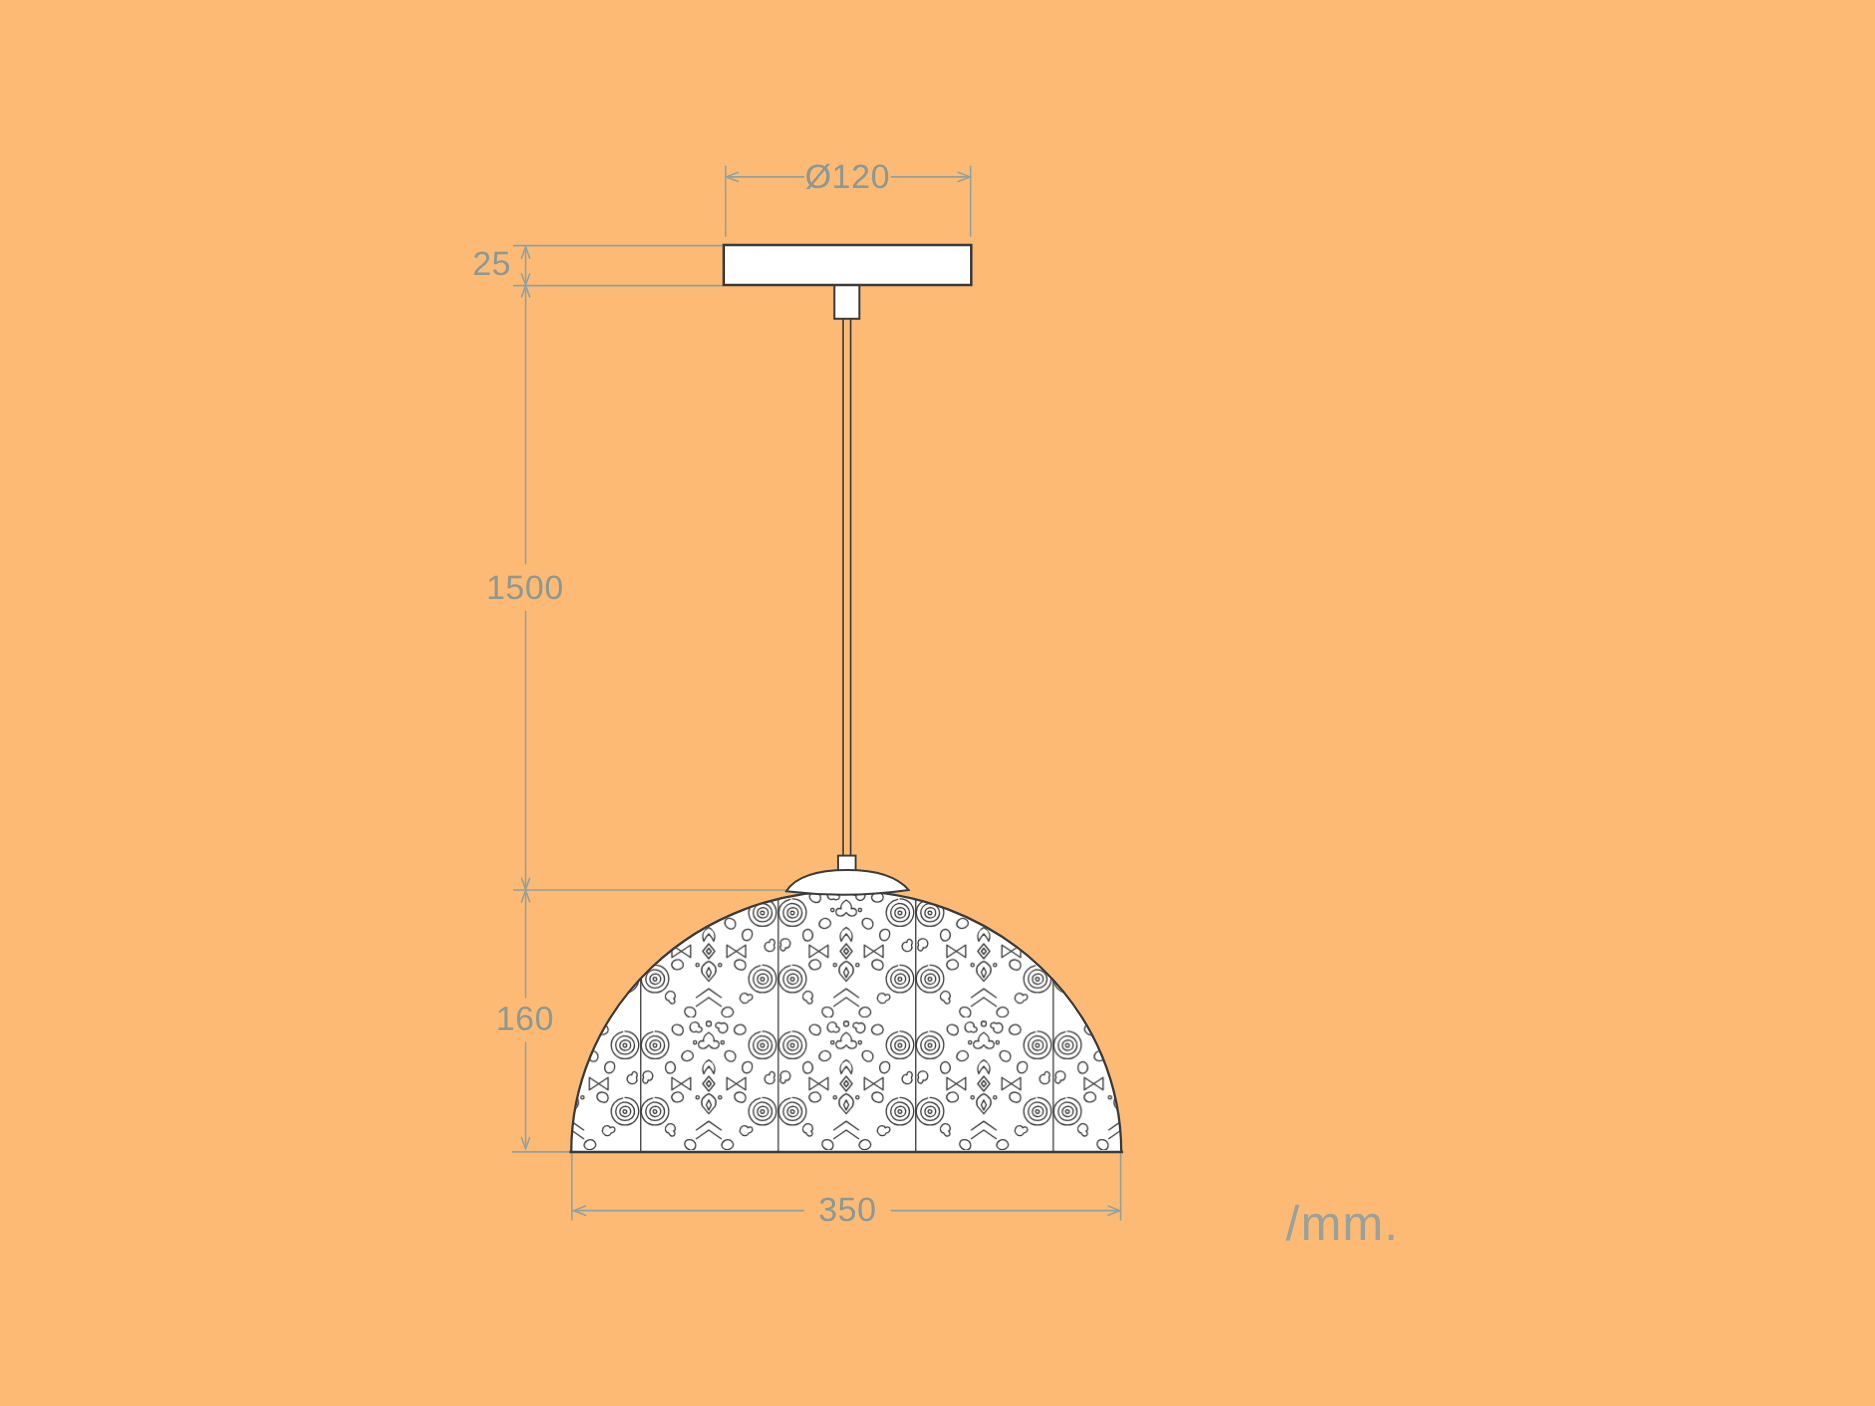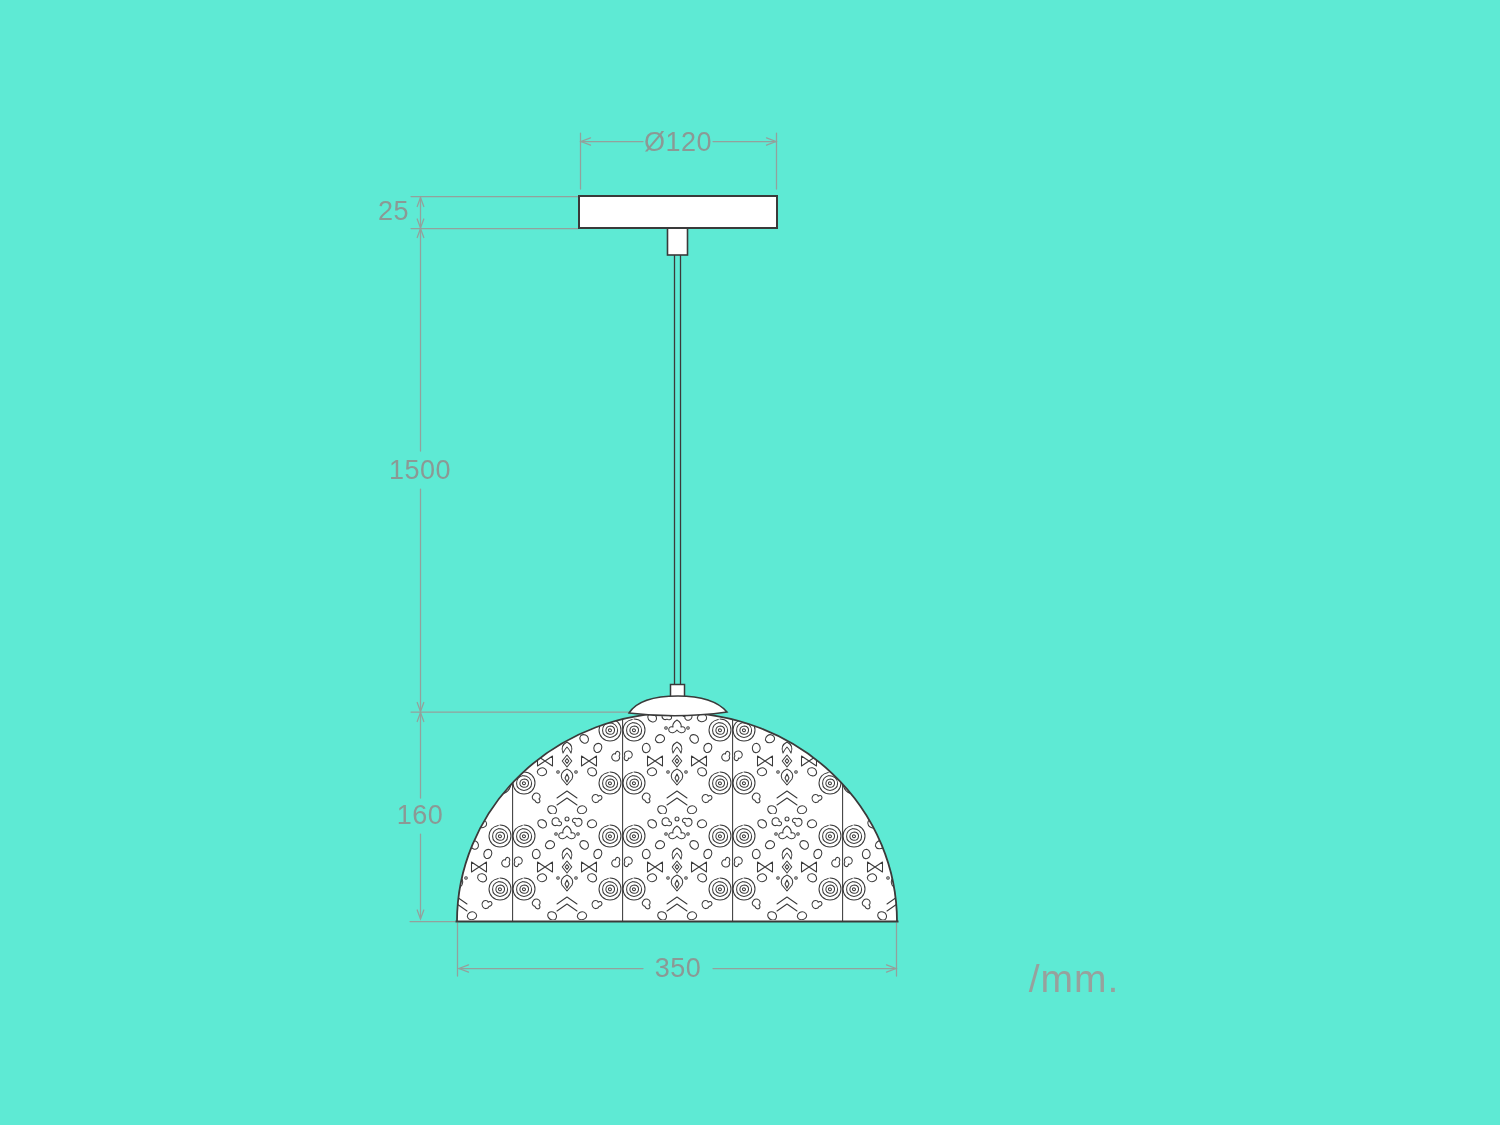--- a/index.html
+++ b/index.html
@@ -7,21 +7,21 @@
     padding: 0;
     background: #ffffff;
     width: 1500px;
     height: 1125px;
     overflow: hidden;
   }
   .canvas {
     position: relative;
     width: 1500px;
     height: 1125px;
-    background: #5eead4;
+    background: #fdba74;
   }
   svg { display: block; }
   text {
     font-family: "Liberation Sans", "DejaVu Sans", sans-serif;
   }
   .dim-label {
     font-size: 27px;
     letter-spacing: 0.5px;
   }
   .units-label {

